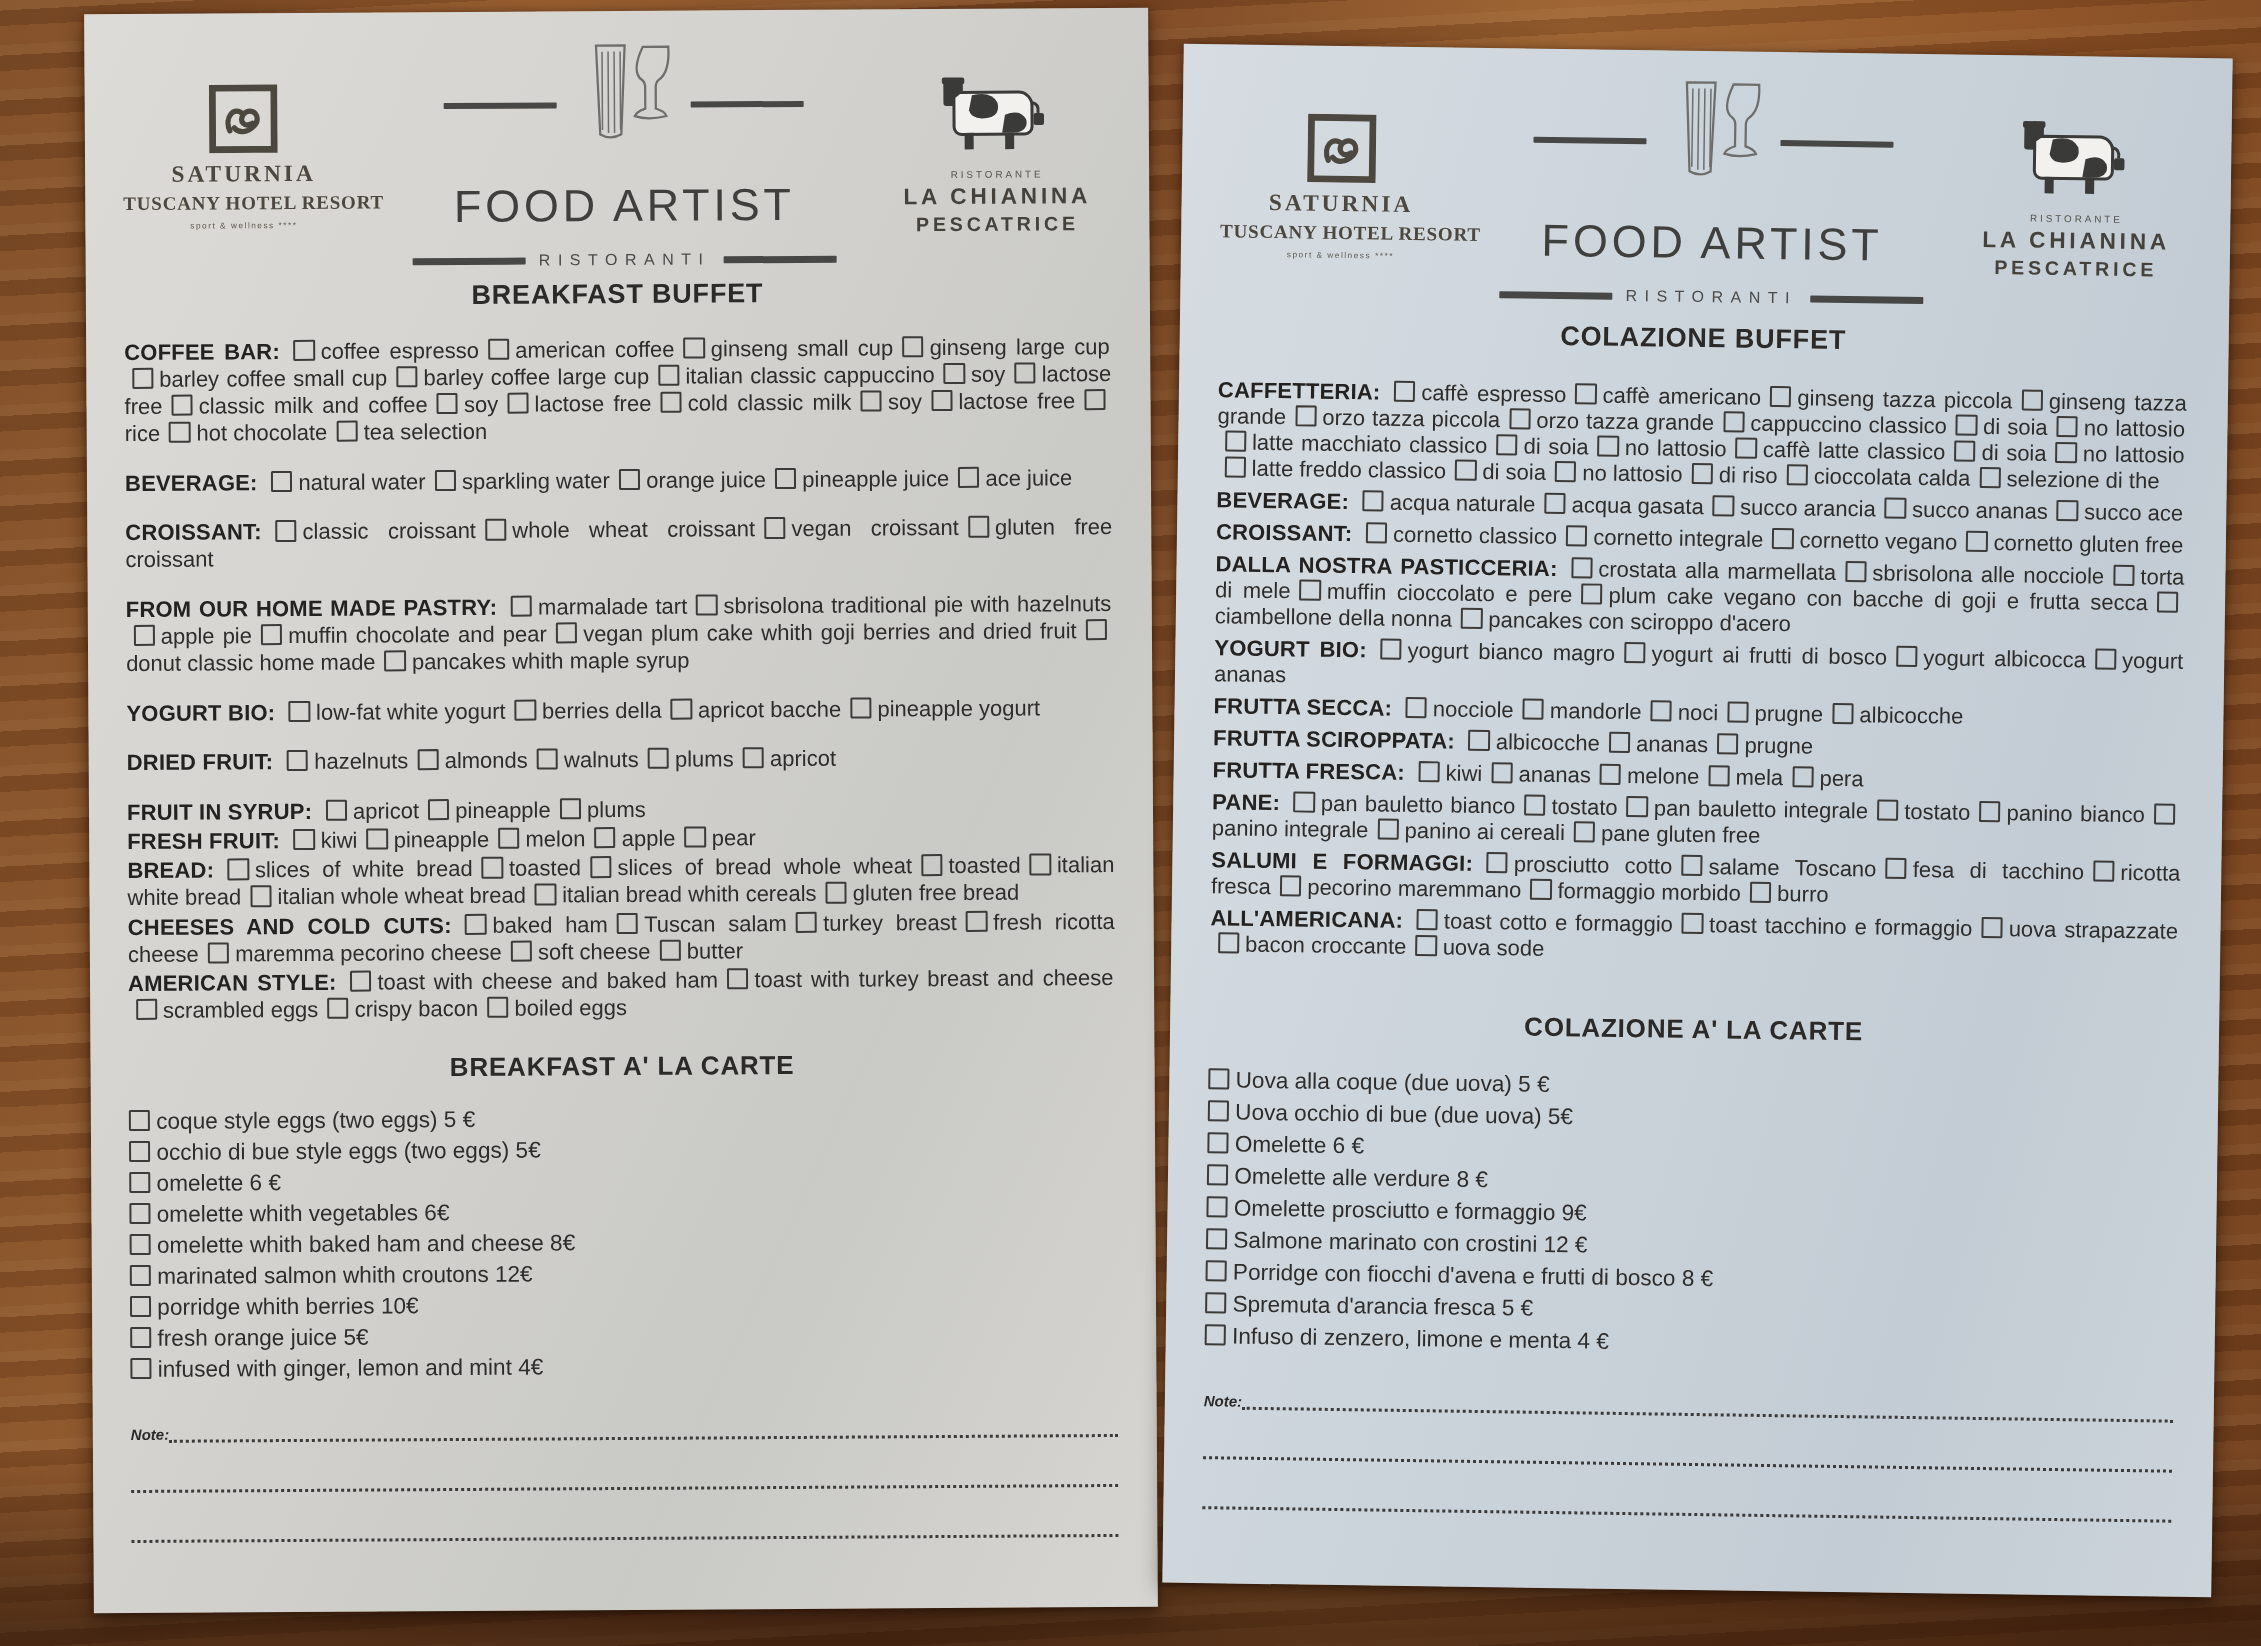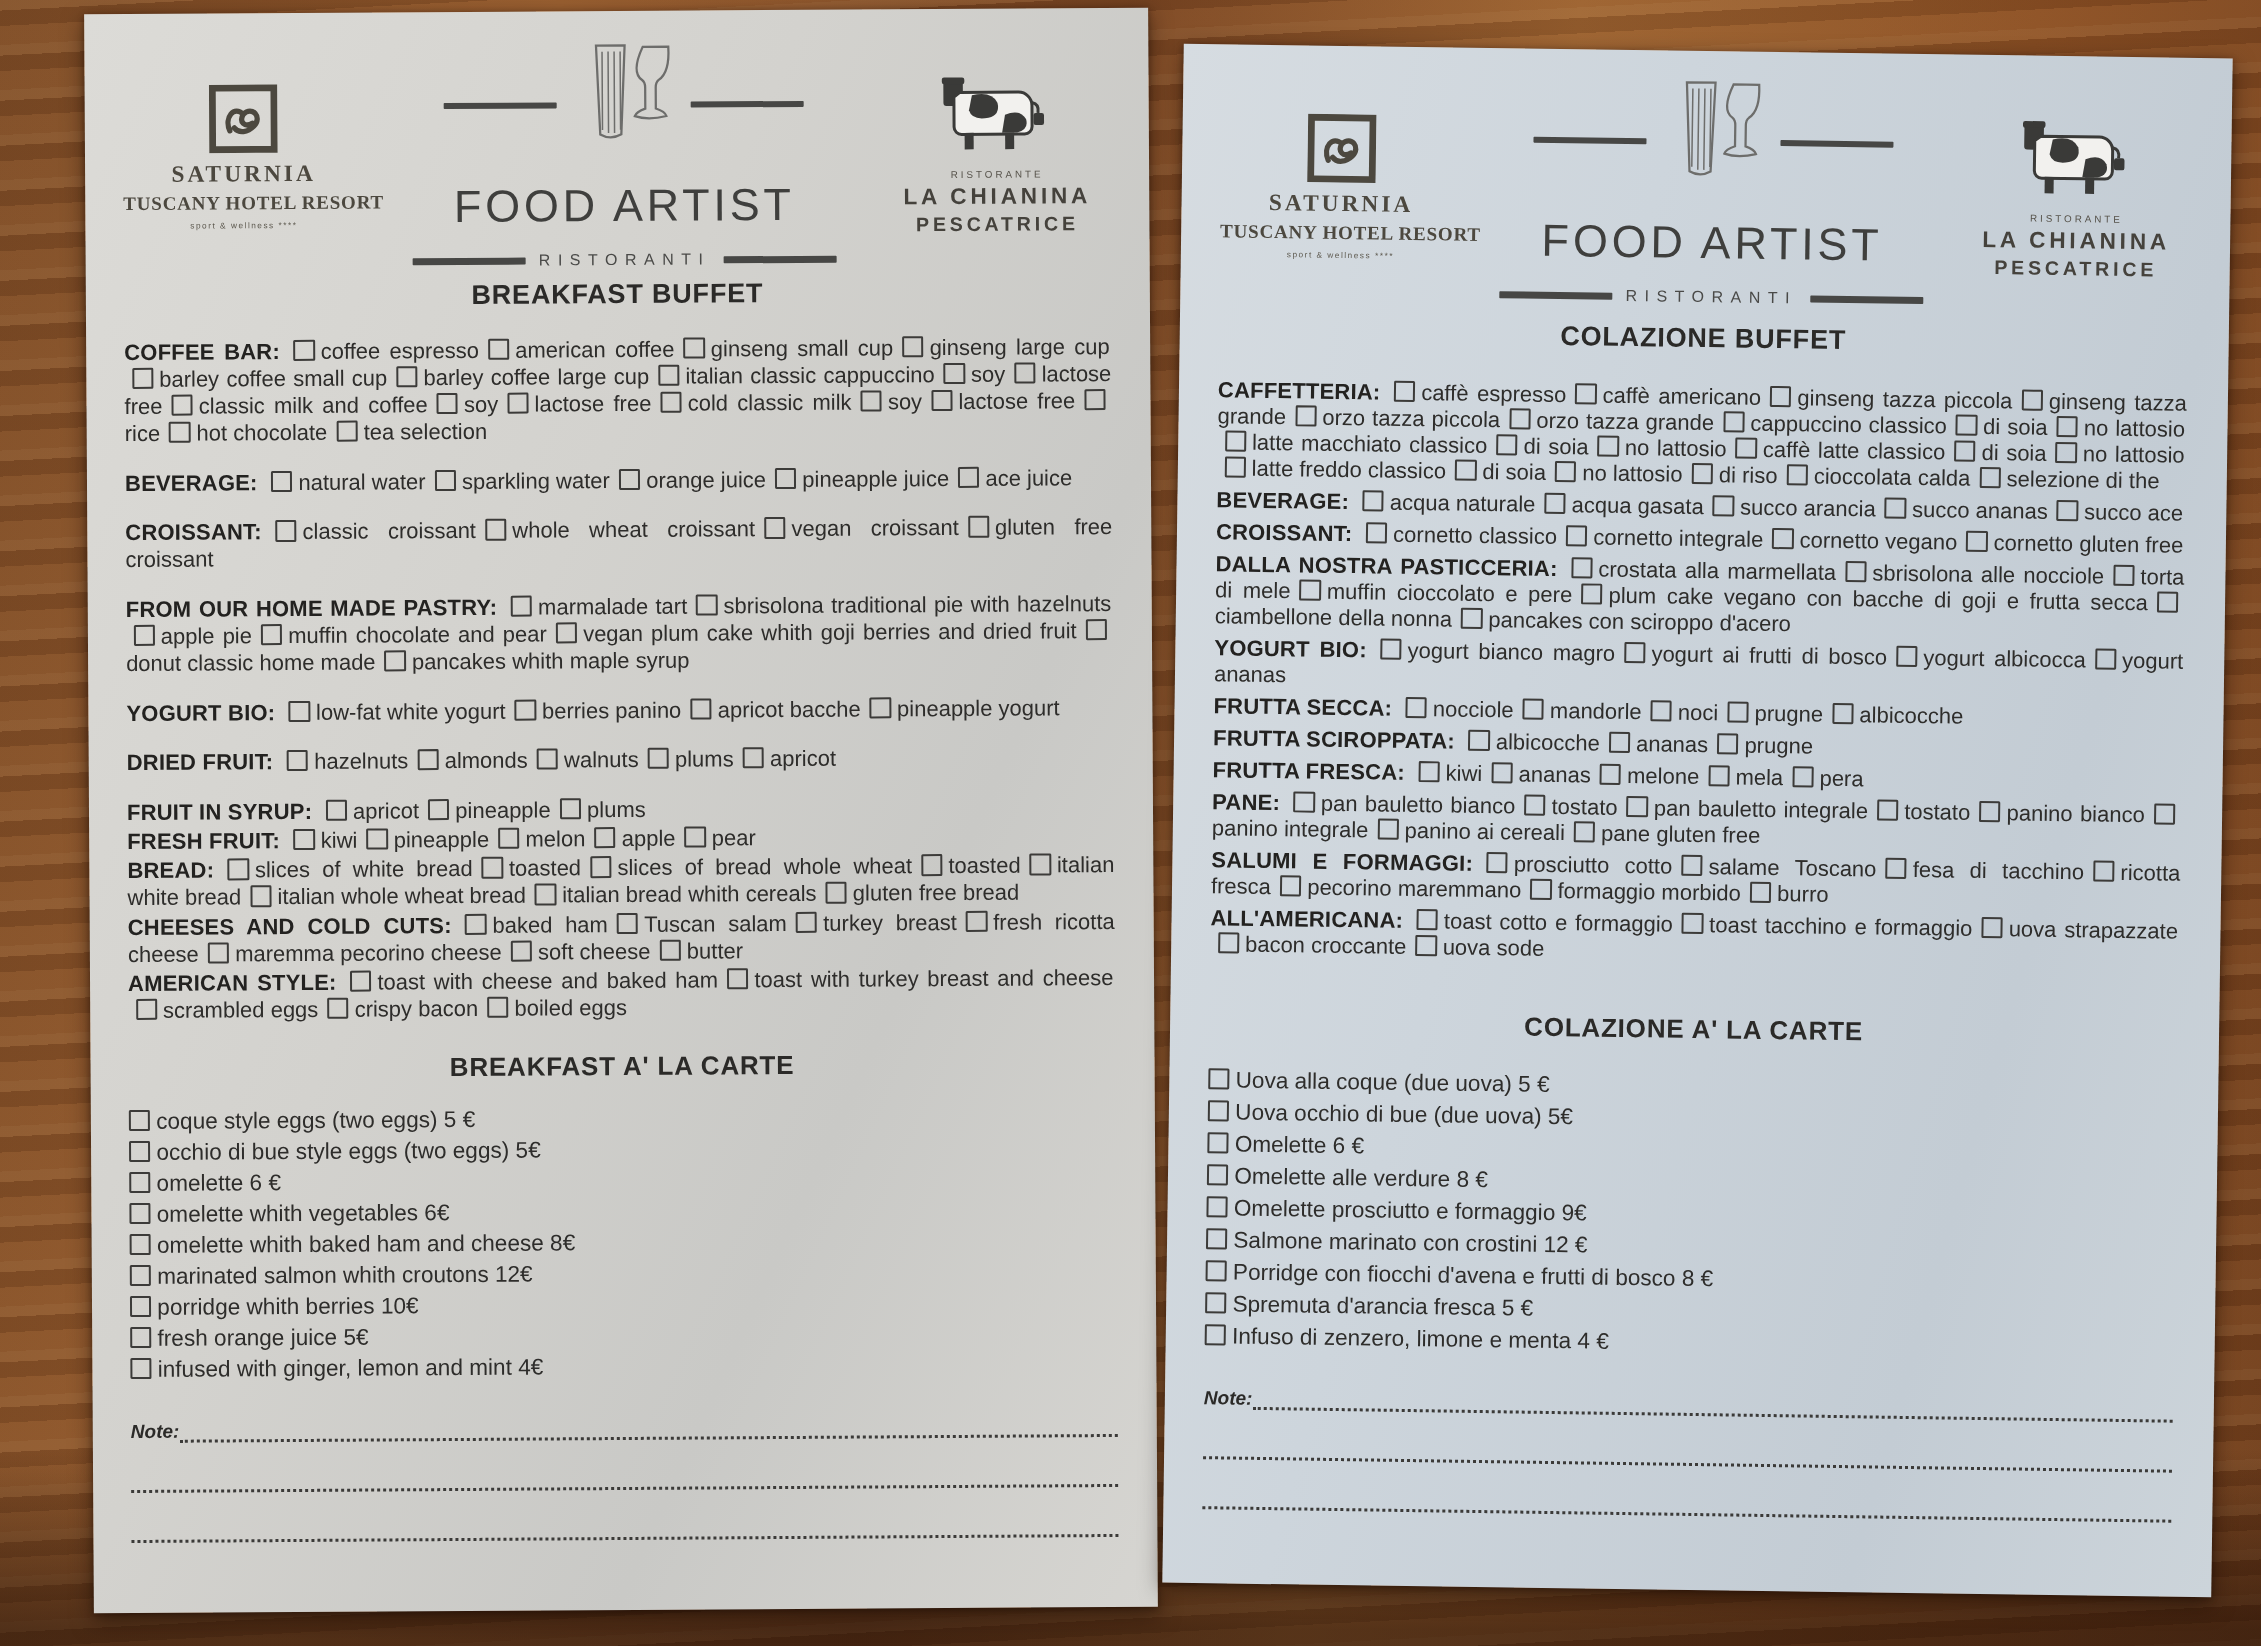--- a/index.html
+++ b/index.html
@@ -55,21 +55,21 @@
   .cb{display:inline-block;width:17.3px;height:17.3px;border:2.3px solid #3c3b39;border-radius:1.5px;margin:0 6px -2.3px 7.5px;background:transparent;}
   .item-t{margin-right:1.5px;}
   .alacarte-title{text-align:center;font-size:26px;font-weight:bold;letter-spacing:0.8px;margin:30px 0 21px 0;color:#2b2a28;}
   .page-right .alacarte-title{margin:50px 0 26px 0;}
   .ala .row{font-size:22.6px;line-height:31px;}
   .page-right .ala .row{line-height:32px;}
   .ala .cb{margin-left:0;}
   
   .note{margin-top:32px;}
   .note-first{display:flex;align-items:flex-end;}
-  .note-label{font-size:19px;font-weight:bold;font-style:italic;color:#2b2a28;flex:0 0 auto;}
+  .note-label{font-size:15px;font-weight:bold;font-style:italic;color:#2b2a28;flex:0 0 auto;}
   .dots{flex:1 1 auto;border-bottom:3px dotted #3b3a38;height:22.6px;}
   .note-line{border-bottom:3px dotted #3b3a38;height:47px;}
   svg{display:block;}
 </style>
 </head>
 <body>
 
 <div class="page page-left">
   <div class="hdr">
     <div class="hotel">
@@ -116,21 +116,21 @@
     </div>
   </div>
 
   <div class="buffet-title">BREAKFAST BUFFET</div>
 
   <div class="secs">
     <p class="sec"><span class="sec-label">COFFEE BAR:</span><span><span class="cb"></span><span class="item-t">coffee espresso</span></span><span><span class="cb"></span><span class="item-t">american coffee</span></span><span><span class="cb"></span><span class="item-t">ginseng small cup</span></span><span><span class="cb"></span><span class="item-t">ginseng large cup</span></span><span><span class="cb"></span><span class="item-t">barley coffee small cup</span></span><span><span class="cb"></span><span class="item-t">barley coffee large cup</span></span><span><span class="cb"></span><span class="item-t">italian classic cappuccino</span></span><span><span class="cb"></span><span class="item-t">soy</span></span><span><span class="cb"></span><span class="item-t">lactose free</span></span><span><span class="cb"></span><span class="item-t">classic milk and coffee</span></span><span><span class="cb"></span><span class="item-t">soy</span></span><span><span class="cb"></span><span class="item-t">lactose free</span></span><span><span class="cb"></span><span class="item-t">cold classic milk</span></span><span><span class="cb"></span><span class="item-t">soy</span></span><span><span class="cb"></span><span class="item-t">lactose free</span></span><span><span class="cb"></span><span class="item-t">rice</span></span><span><span class="cb"></span><span class="item-t">hot chocolate</span></span><span><span class="cb"></span><span class="item-t">tea selection</span></span></p>
       <p class="sec"><span class="sec-label">BEVERAGE:</span><span><span class="cb"></span><span class="item-t">natural water</span></span><span><span class="cb"></span><span class="item-t">sparkling water</span></span><span><span class="cb"></span><span class="item-t">orange juice</span></span><span><span class="cb"></span><span class="item-t">pineapple juice</span></span><span><span class="cb"></span><span class="item-t">ace juice</span></span></p>
       <p class="sec"><span class="sec-label">CROISSANT:</span><span><span class="cb"></span><span class="item-t">classic croissant</span></span><span><span class="cb"></span><span class="item-t">whole wheat croissant</span></span><span><span class="cb"></span><span class="item-t">vegan croissant</span></span><span><span class="cb"></span><span class="item-t">gluten free croissant</span></span></p>
       <p class="sec"><span class="sec-label">FROM OUR HOME MADE PASTRY:</span><span><span class="cb"></span><span class="item-t">marmalade tart</span></span><span><span class="cb"></span><span class="item-t">sbrisolona traditional pie with hazelnuts</span></span><span><span class="cb"></span><span class="item-t">apple pie</span></span><span><span class="cb"></span><span class="item-t">muffin chocolate and pear</span></span><span><span class="cb"></span><span class="item-t">vegan plum cake whith goji berries and dried fruit</span></span><span><span class="cb"></span><span class="item-t">donut classic home made</span></span><span><span class="cb"></span><span class="item-t">pancakes whith maple syrup</span></span></p>
-      <p class="sec"><span class="sec-label">YOGURT BIO:</span><span><span class="cb"></span><span class="item-t">low-fat white yogurt</span></span><span><span class="cb"></span><span class="item-t">berries panino</span></span><span><span class="cb"></span><span class="item-t">apricot bacche</span></span><span><span class="cb"></span><span class="item-t">pineapple yogurt</span></span></p>
+      <p class="sec"><span class="sec-label">YOGURT BIO:</span><span><span class="cb"></span><span class="item-t">low-fat white yogurt</span></span><span><span class="cb"></span><span class="item-t">berries della</span></span><span><span class="cb"></span><span class="item-t">apricot bacche</span></span><span><span class="cb"></span><span class="item-t">pineapple yogurt</span></span></p>
       <p class="sec"><span class="sec-label">DRIED FRUIT:</span><span><span class="cb"></span><span class="item-t">hazelnuts</span></span><span><span class="cb"></span><span class="item-t">almonds</span></span><span><span class="cb"></span><span class="item-t">walnuts</span></span><span><span class="cb"></span><span class="item-t">plums</span></span><span><span class="cb"></span><span class="item-t">apricot</span></span></p>
       <p class="sec"><span class="sec-label">FRUIT IN SYRUP:</span><span><span class="cb"></span><span class="item-t">apricot</span></span><span><span class="cb"></span><span class="item-t">pineapple</span></span><span><span class="cb"></span><span class="item-t">plums</span></span></p>
       <p class="sec"><span class="sec-label">FRESH FRUIT:</span><span><span class="cb"></span><span class="item-t">kiwi</span></span><span><span class="cb"></span><span class="item-t">pineapple</span></span><span><span class="cb"></span><span class="item-t">melon</span></span><span><span class="cb"></span><span class="item-t">apple</span></span><span><span class="cb"></span><span class="item-t">pear</span></span></p>
       <p class="sec"><span class="sec-label">BREAD:</span><span><span class="cb"></span><span class="item-t">slices of white bread</span></span><span><span class="cb"></span><span class="item-t">toasted</span></span><span><span class="cb"></span><span class="item-t">slices of bread whole wheat</span></span><span><span class="cb"></span><span class="item-t">toasted</span></span><span><span class="cb"></span><span class="item-t">italian white bread</span></span><span><span class="cb"></span><span class="item-t">italian whole wheat bread</span></span><span><span class="cb"></span><span class="item-t">italian bread whith cereals</span></span><span><span class="cb"></span><span class="item-t">gluten free bread</span></span></p>
       <p class="sec"><span class="sec-label">CHEESES AND COLD CUTS:</span><span><span class="cb"></span><span class="item-t">baked ham</span></span><span><span class="cb"></span><span class="item-t">Tuscan salam</span></span><span><span class="cb"></span><span class="item-t">turkey breast</span></span><span><span class="cb"></span><span class="item-t">fresh ricotta cheese</span></span><span><span class="cb"></span><span class="item-t">maremma pecorino cheese</span></span><span><span class="cb"></span><span class="item-t">soft cheese</span></span><span><span class="cb"></span><span class="item-t">butter</span></span></p>
       <p class="sec"><span class="sec-label">AMERICAN STYLE:</span><span><span class="cb"></span><span class="item-t">toast with cheese and baked ham</span></span><span><span class="cb"></span><span class="item-t">toast with turkey breast and cheese</span></span><span><span class="cb"></span><span class="item-t">scrambled eggs</span></span><span><span class="cb"></span><span class="item-t">crispy bacon</span></span><span><span class="cb"></span><span class="item-t">boiled eggs</span></span></p>
   </div>
 
   <div class="alacarte-title">BREAKFAST A' LA CARTE</div>
   <div class="ala">

